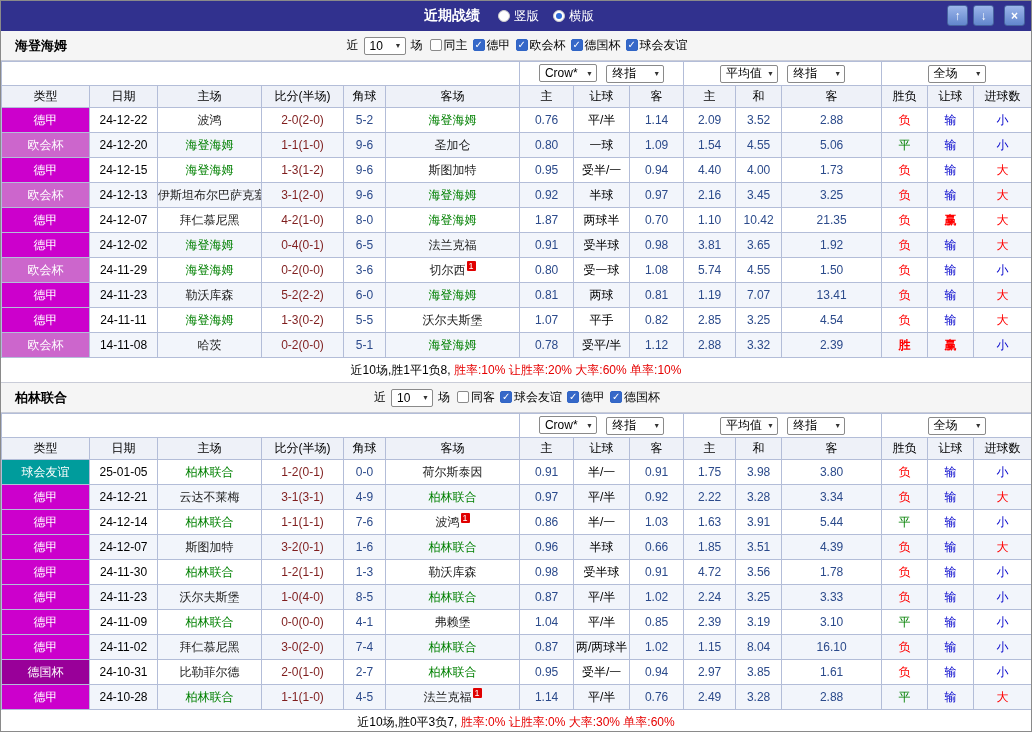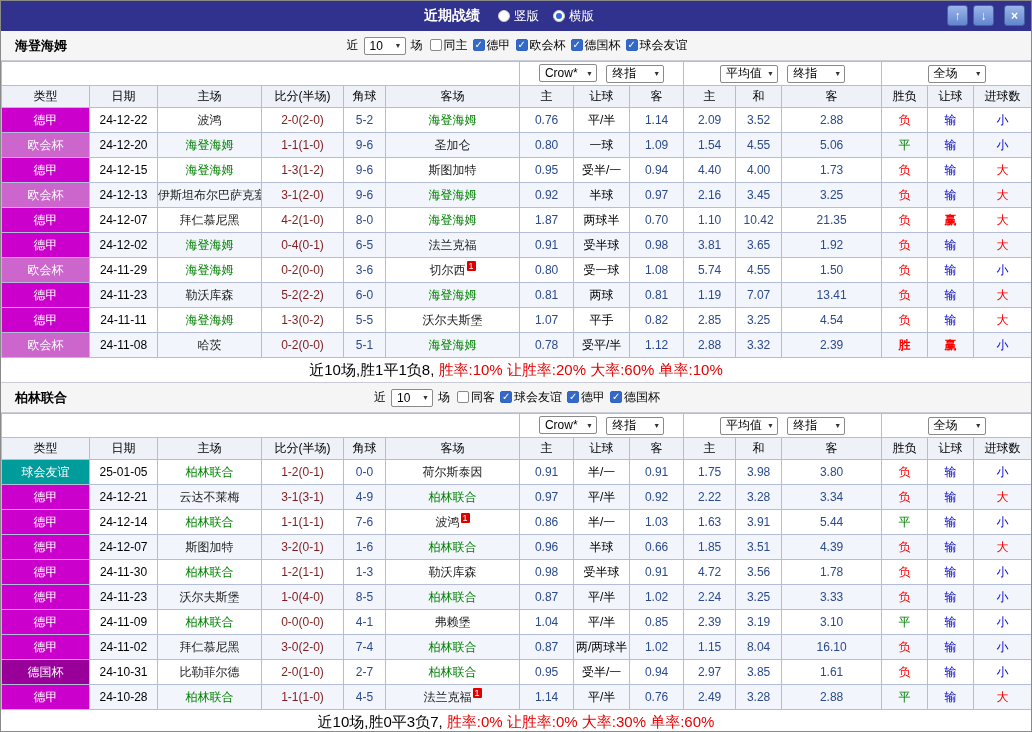--- a/index.html
+++ b/index.html
@@ -40,21 +40,21 @@
   .grid tbody tr:nth-child(even) { background:#f2f5fb; }
   td.league { color:#fff; }
   td.date { color:#000; }
   td.score { color:#7f1d1d; }
   td.num { color:#2b4a8b; }
   td.hcap { color:#000; }
   td.team { color:#222; cursor:pointer; }
   td.team.focus { color:#008000; }
   sup.card { background:#e00000; color:#fff; font-size:9px; line-height:10px; padding:0 2px; margin-left:1px; border-radius:1px; }
 
-  .summary { height:25px; line-height:24px; text-align:center; font-size:15px; color:#000; border-bottom:1px solid #c9ccd8; background:#fff; }
+  .summary { height:25px; line-height:24px; text-align:center; font-size:12px; color:#000; border-bottom:1px solid #c9ccd8; background:#fff; }
   .summary .red { color:#e60000; }
 </style>
 </head>
 <body>
 
 <div class="app" data-name="recent-results-window">
 
   <div class="titlebar" data-name="titlebar">
     <span class="t-title" data-name="page-title">近期战绩</span>
     <label class="vradio" data-name="view-mode-vertical-radio">
@@ -316,21 +316,21 @@
             <td class="num" data-name="handicap-away-odds">0.82</td>
             <td class="num" data-name="avg-home-odds">2.85</td>
             <td class="num" data-name="avg-draw-odds">3.25</td>
             <td class="num" data-name="avg-away-odds">4.54</td>
             <td class="res" data-name="result-winloss" style="color: rgb(255, 0, 0);">负</td>
             <td class="res" data-name="result-handicap" style="color: rgb(0, 0, 204);">输</td>
             <td class="res" data-name="result-goals" style="color: rgb(255, 0, 0);">大</td>
           </tr>
           <tr data-name="match-row">
             <td class="league" data-name="league-badge" style="background: rgb(204, 102, 204);">欧会杯</td>
-            <td class="date" data-name="date-cell">24-11-08</td>
+            <td class="date" data-name="date-cell">14-11-08</td>
             <td class="team" data-name="home-team"><span data-name="team-name">哈茨</span></td>
             <td class="score" data-name="score-cell">0-2(0-0)</td>
             <td class="num" data-name="corners-cell">5-1</td>
             <td class="team focus" data-name="away-team"><span data-name="team-name">海登海姆</span></td>
             <td class="num" data-name="handicap-home-odds">0.78</td>
             <td class="hcap" data-name="handicap-line">受平/半</td>
             <td class="num" data-name="handicap-away-odds">1.12</td>
             <td class="num" data-name="avg-home-odds">2.88</td>
             <td class="num" data-name="avg-draw-odds">3.32</td>
             <td class="num" data-name="avg-away-odds">2.39</td>

